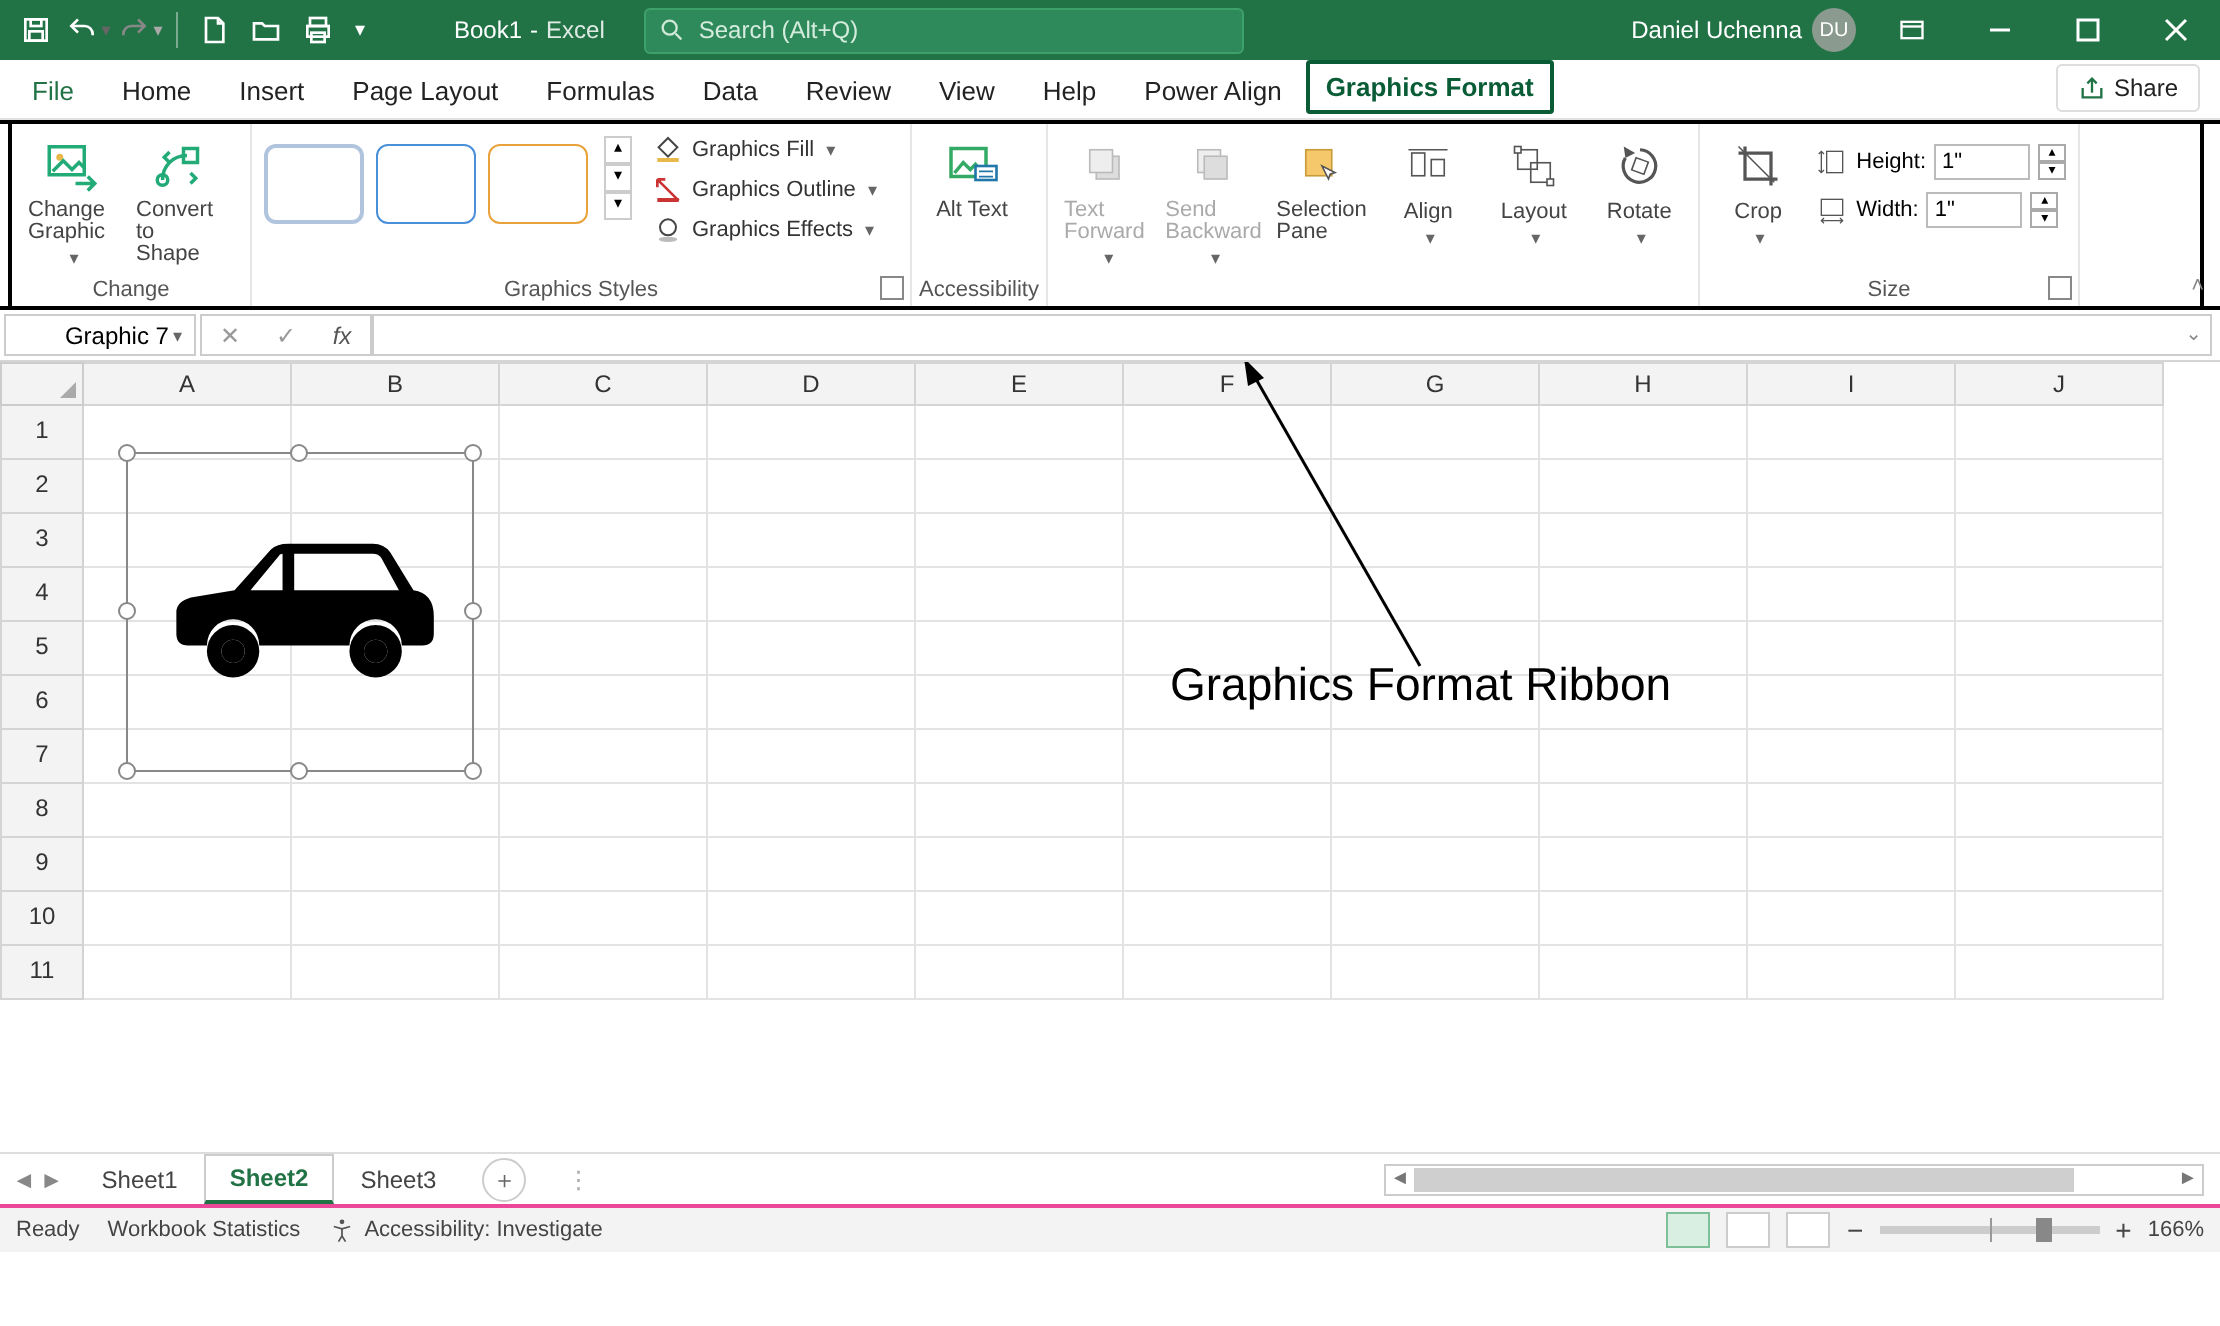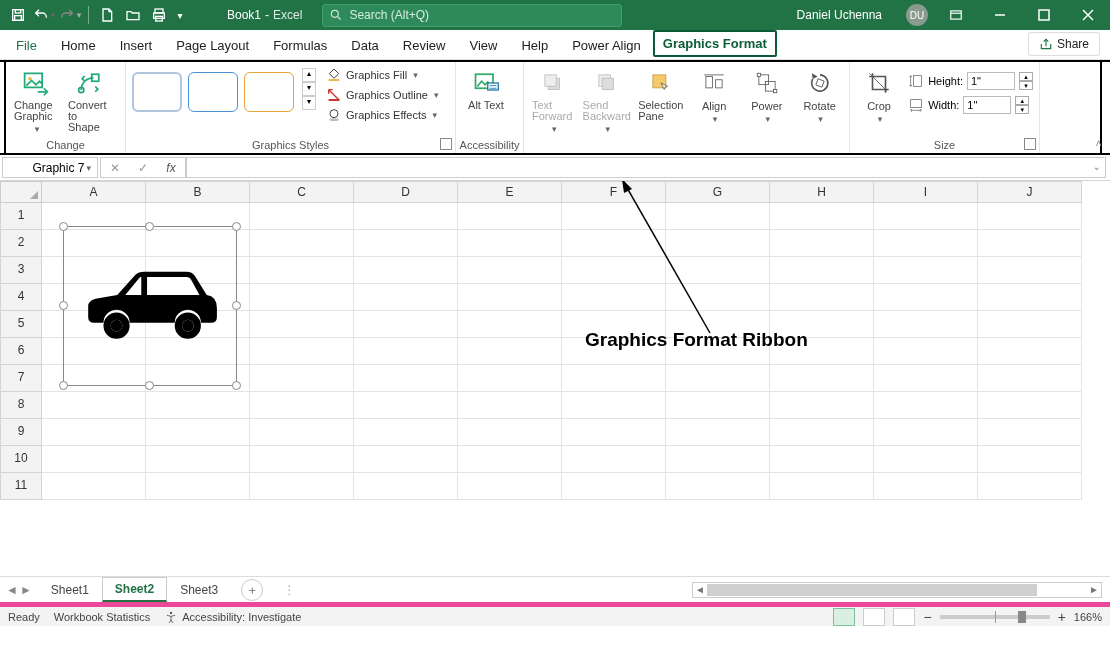--- a/index.html
+++ b/index.html
@@ -8,21 +8,21 @@
   .titlebar { height: 30px; background: #217346; display: flex; align-items: center; color: #fff; font-size: 12px; }
   .qat { display: flex; align-items: center; gap: 2px; padding-left: 6px; }
   .qat-btn { width: 24px; height: 24px; display:flex; align-items:center; justify-content:center; color:#fff; cursor:pointer; }
   .qat-btn svg { width:16px; height:16px; }
   .qat-sep { width:1px; height:18px; background: rgba(255,255,255,.4); margin: 0 4px; }
   .title-doc { flex:0 0 auto; margin-left: 40px; color:#fff; display:flex; align-items:center; gap:4px;}
   .title-app { opacity:.85; }
   .searchbox { margin-left: 20px; flex: 0 0 300px; height:23px; background:#2f8a5b; border:1px solid #3ea06a; border-radius:3px; display:flex; align-items:center; padding:0 6px; color:#cde; gap:6px;}
   .searchbox svg { width:14px; height:14px; }
   .title-spacer { flex:1; }
-  .user { display:flex; align-items:center; gap:24px; padding-right:6px; }
+  .user { display:flex; align-items:center; gap:5px; padding-right:6px; }
   .avatar { width:22px; height:22px; border-radius:50%; background:#8a9a8f; color:#fff; font-size:10px; display:flex; align-items:center; justify-content:center;}
   .win-btn { width:44px; height:30px; display:flex; align-items:center; justify-content:center; color:#fff; }
   
   .tabsrow { height: 30px; background:#fff; border-bottom:1px solid #e1e1e1; display:flex; align-items:end; padding: 0 4px;}
   .tab { padding: 6px 12px; font-size:13px; color:#222; cursor:pointer; }
   .tab.file { color:#217346; font-weight:400; }
   .tab.active { border: 2px solid #0a5c36; border-bottom: 2px solid #0a5c36; border-radius:2px; color:#0a5c36; font-weight:600; padding:4px 8px; margin-bottom:2px;}
   .share { margin-left:auto; display:flex; align-items:center; gap:4px; padding:4px 10px; border:1px solid #ddd; border-radius:3px; font-size:12px; color:#222; margin-bottom:3px; margin-right:6px;}
   
   .ribbon { height: 95px; background:#fff; border: 2px solid #000; border-left:none; border-right:none; margin:0; position:relative;}
@@ -60,32 +60,32 @@
   .colh { flex:0 0 104px; border:1px solid #d4d4d4; border-left:none; background:#f3f3f3; text-align:center; font-size:12px; color:#333; line-height:20px;}
   .rows { }
   .row { display:flex; height:27px; }
   .rowh { width:42px; border:1px solid #d4d4d4; border-top:none; background:#f3f3f3; text-align:center; font-size:12px; color:#333; line-height:25px;}
   .cell { flex:0 0 104px; border-right:1px solid #e3e3e3; border-bottom:1px solid #e3e3e3; }
   
   .selbox { position:absolute; border:1px solid #888; }
   .handle { position:absolute; width:9px; height:9px; border:1px solid #888; background:#fff; border-radius:50%;}
   .car { position:absolute; }
   
-  .anno-text { position:absolute; font-weight:700; font-size:19px; color:#000; }
+  .anno-text { position:absolute; font-weight:400; font-size:23px; color:#000; }
   
   .sheetbar { height:26px; background:#fff; border-top:1px solid #ddd; display:flex; align-items:center; font-size:12px;}
   .sheetnav { display:flex; gap:2px; padding:0 6px; color:#888;}
   .sheettab { padding:4px 12px; border:1px solid transparent; color:#444; cursor:pointer;}
   .sheettab.active { background:#fff; border:1px solid #ccc; border-bottom:2px solid #217346; font-weight:600; color:#217346;}
   .sheet-add { width:22px; height:22px; border:1px solid #ccc; border-radius:50%; margin-left:10px; text-align:center; line-height:20px; color:#666;}
   .hscroll { margin-left:auto; flex:0 0 410px; height:16px; border:1px solid #ccc; display:flex; align-items:center; margin-right:8px; position:relative;}
   .hscroll .thumb{ position:absolute; left:14px; width:330px; top:1px; bottom:1px; background:#cfcfcf;}
   .hscroll .arr{ width:14px; text-align:center; color:#777; font-size:10px;}
   
-  .statusbar { height:24px; background:#f3f3f3; border-top:5px solid #ec4899; display:flex; align-items:center; font-size:11px; color:#444; padding:0 8px; gap:14px;}
+  .statusbar { height:24px; background:#f3f3f3; border-top:2px solid #ec4899; display:flex; align-items:center; font-size:11px; color:#444; padding:0 8px; gap:14px;}
   .statusbar .right { margin-left:auto; display:flex; align-items:center; gap:8px;}
   .viewbtn { width:22px; height:18px; border:1px solid #ccc; background:#fff;}
   .viewbtn.active { background:#d8efe2; border-color:#7dbf99;}
   .zoom-slider { width:110px; height:4px; background:#ccc; position:relative;}
   .zoom-slider::before{content:"";position:absolute;left:50%;top:-4px;width:1px;height:12px;background:#999;}
   .zoom-thumb { position:absolute; top:-4px; left:78px; width:8px; height:12px; background:#888;}
   .drop { font-size:9px; color:#666; margin-left:2px;}
 </style>
 </head>
 <body>
@@ -337,21 +337,21 @@
       </div>
       <div class="bigbtn">
         <div class="bigicon">
               <svg viewBox="0 0 32 32" width="26" height="26">
                 <rect x="6" y="6" width="12" height="12" fill="none" stroke="#555"></rect>
                 <rect x="14" y="14" width="12" height="12" fill="none" stroke="#555"></rect>
                 <rect x="4" y="4" width="4" height="4" fill="#fff" stroke="#555"></rect>
                 <rect x="24" y="24" width="4" height="4" fill="#fff" stroke="#555"></rect>
               </svg>
             </div>
-        <span>Power</span>
+        <span>Layout</span>
             <span class="drop">▾</span>
       </div>
       <div class="bigbtn">
         <div class="bigicon">
               <svg viewBox="0 0 32 32" width="26" height="26">
                 <path d="M16 6a10 10 0 1 1-9 5" fill="none" stroke="#555" stroke-width="2"></path>
                 <path d="M6 4l1 7 6-3z" fill="#555"></path>
                 <rect x="12" y="12" width="8" height="8" fill="none" stroke="#555" transform="rotate(20 16 16)"></rect>
               </svg>
             </div>

